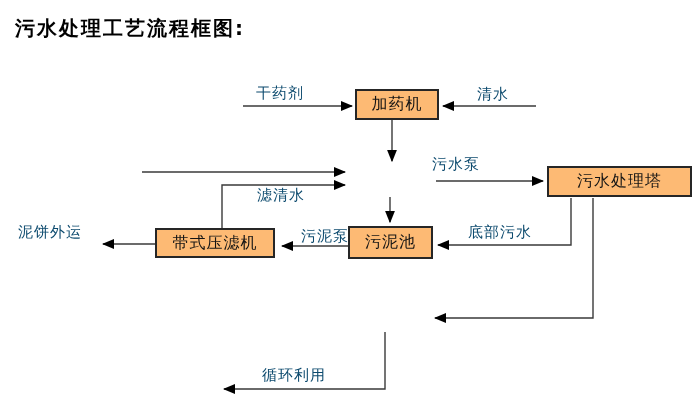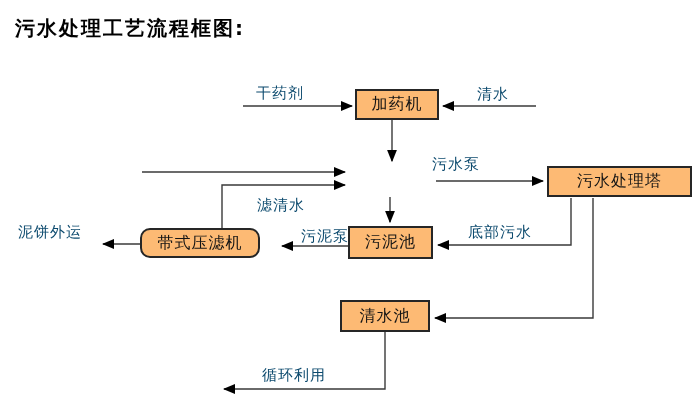--- a/index.html
+++ b/index.html
@@ -48,29 +48,29 @@
     width: 700px;
     height: 420px;
   }
   svg.wires * { vector-effect: non-scaling-stroke; }
 
   
   .n-dosing      { left: 355px; top:  89px; width:  84px; height: 31px; }
   .n-sewagepool  { left: 349px; top: 164px; width:  86px; height: 32px; }
   .n-tower       { left: 547px; top: 166px; width: 145px; height: 31px; }
   .n-sludgepool  { left: 348px; top: 226px; width:  85px; height: 33px; }
-  .n-beltpress   { left: 140px; top: 228px; width: 120px; height: 30px; border-radius: 10px; }
+  .n-beltpress   { left: 155px; top: 228px; width: 120px; height: 30px; }
   .n-cleanpool   { left: 340px; top: 300px; width:  90px; height: 32px; }
 
   
   .l-dry-agent     { left: 256px; top:  84px; }
   .l-clean-water   { left: 477px; top:  85px; }
   .l-sand-washing  { left: 171px; top: 152px; }
   .l-sewage-pump   { left: 424px; top: 155px; margin-left: 8px; }
-  .l-filtered      { left: 257px; top: 196px; text-align: right; }
+  .l-filtered      { left: 257px; top: 186px; text-align: right; }
   .l-sludge-pump   { left: 285px; top: 227px; margin-left: 16px; }
   .l-bottom-sewage { left: 468px; top: 223px; }
   .l-mud-cake      { left: 18px;  top: 223px; }
   .l-recycle       { left: 262px; top: 366px; }
 </style>
 </head>
 <body>
 
 <div class="canvas">
 
@@ -95,21 +95,20 @@
       <path d="M348 246 L282 246" marker-end="url(#ah)"></path>
       <path d="M157 244 L103 244" marker-end="url(#ah)"></path>
       <path d="M385 332 L385 389 L224 389" marker-end="url(#ah)"></path>
     </g>
   </svg>
 
   <div class="node n-dosing">加药机</div>
   <div class="node n-tower">污水处理塔</div>
   <div class="node n-sludgepool">污泥池</div>
   <div class="node n-beltpress">带式压滤机</div>
-  <div class="node n-cleanpool">清水池</div>
 
   <div class="elabel l-dry-agent">干药剂</div>
   <div class="elabel l-clean-water">清水</div>
   <div class="elabel l-sewage-pump">污水泵</div>
   <div class="elabel l-filtered">滤清水</div>
   <div class="elabel l-sludge-pump">污泥泵</div>
   <div class="elabel l-bottom-sewage">底部污水</div>
   <div class="elabel l-mud-cake">泥饼外运</div>
   <div class="elabel l-recycle">循环利用</div>
 

